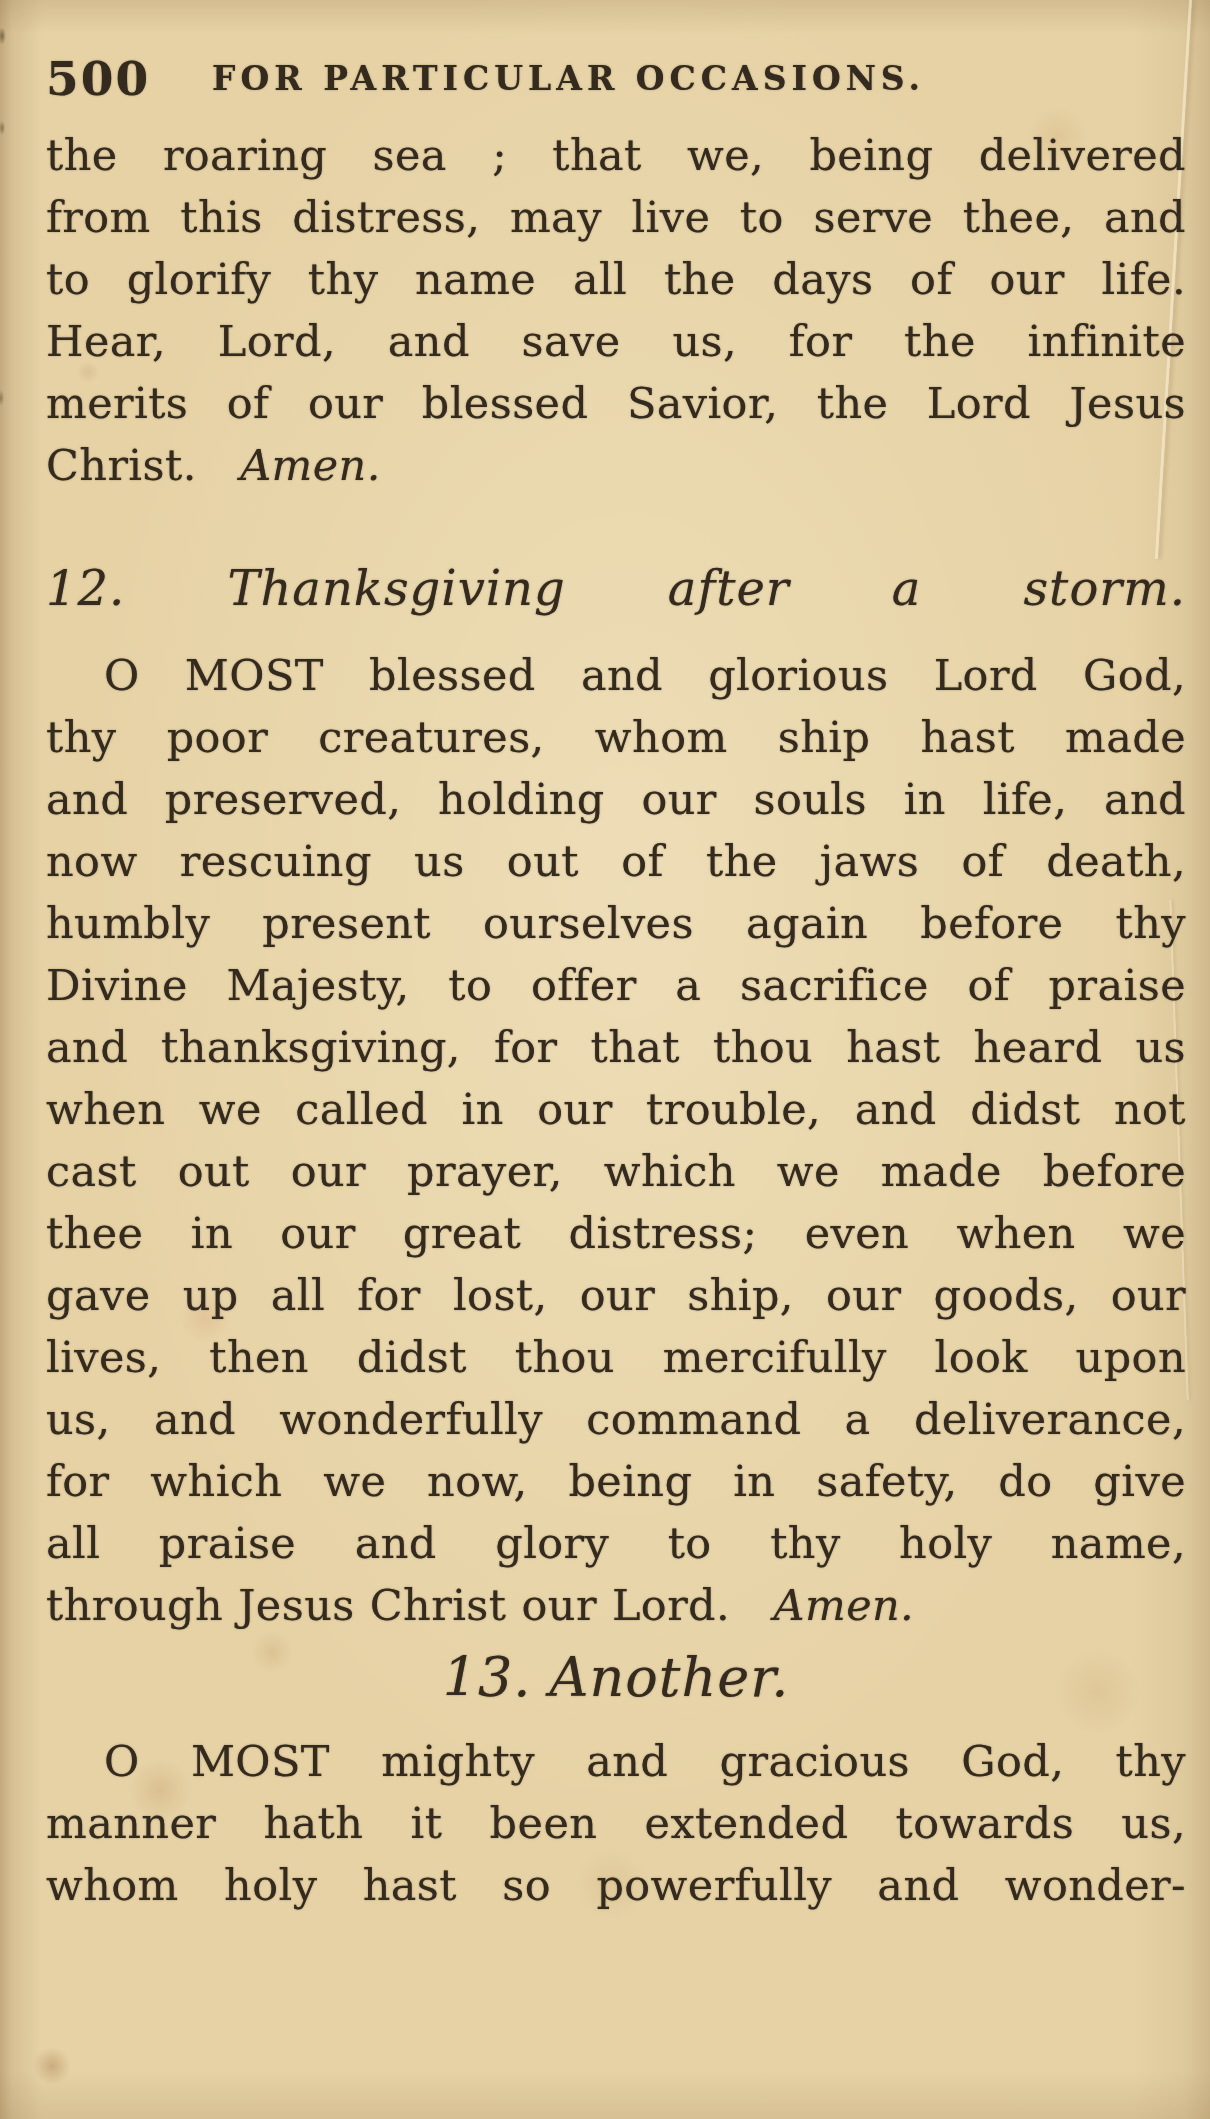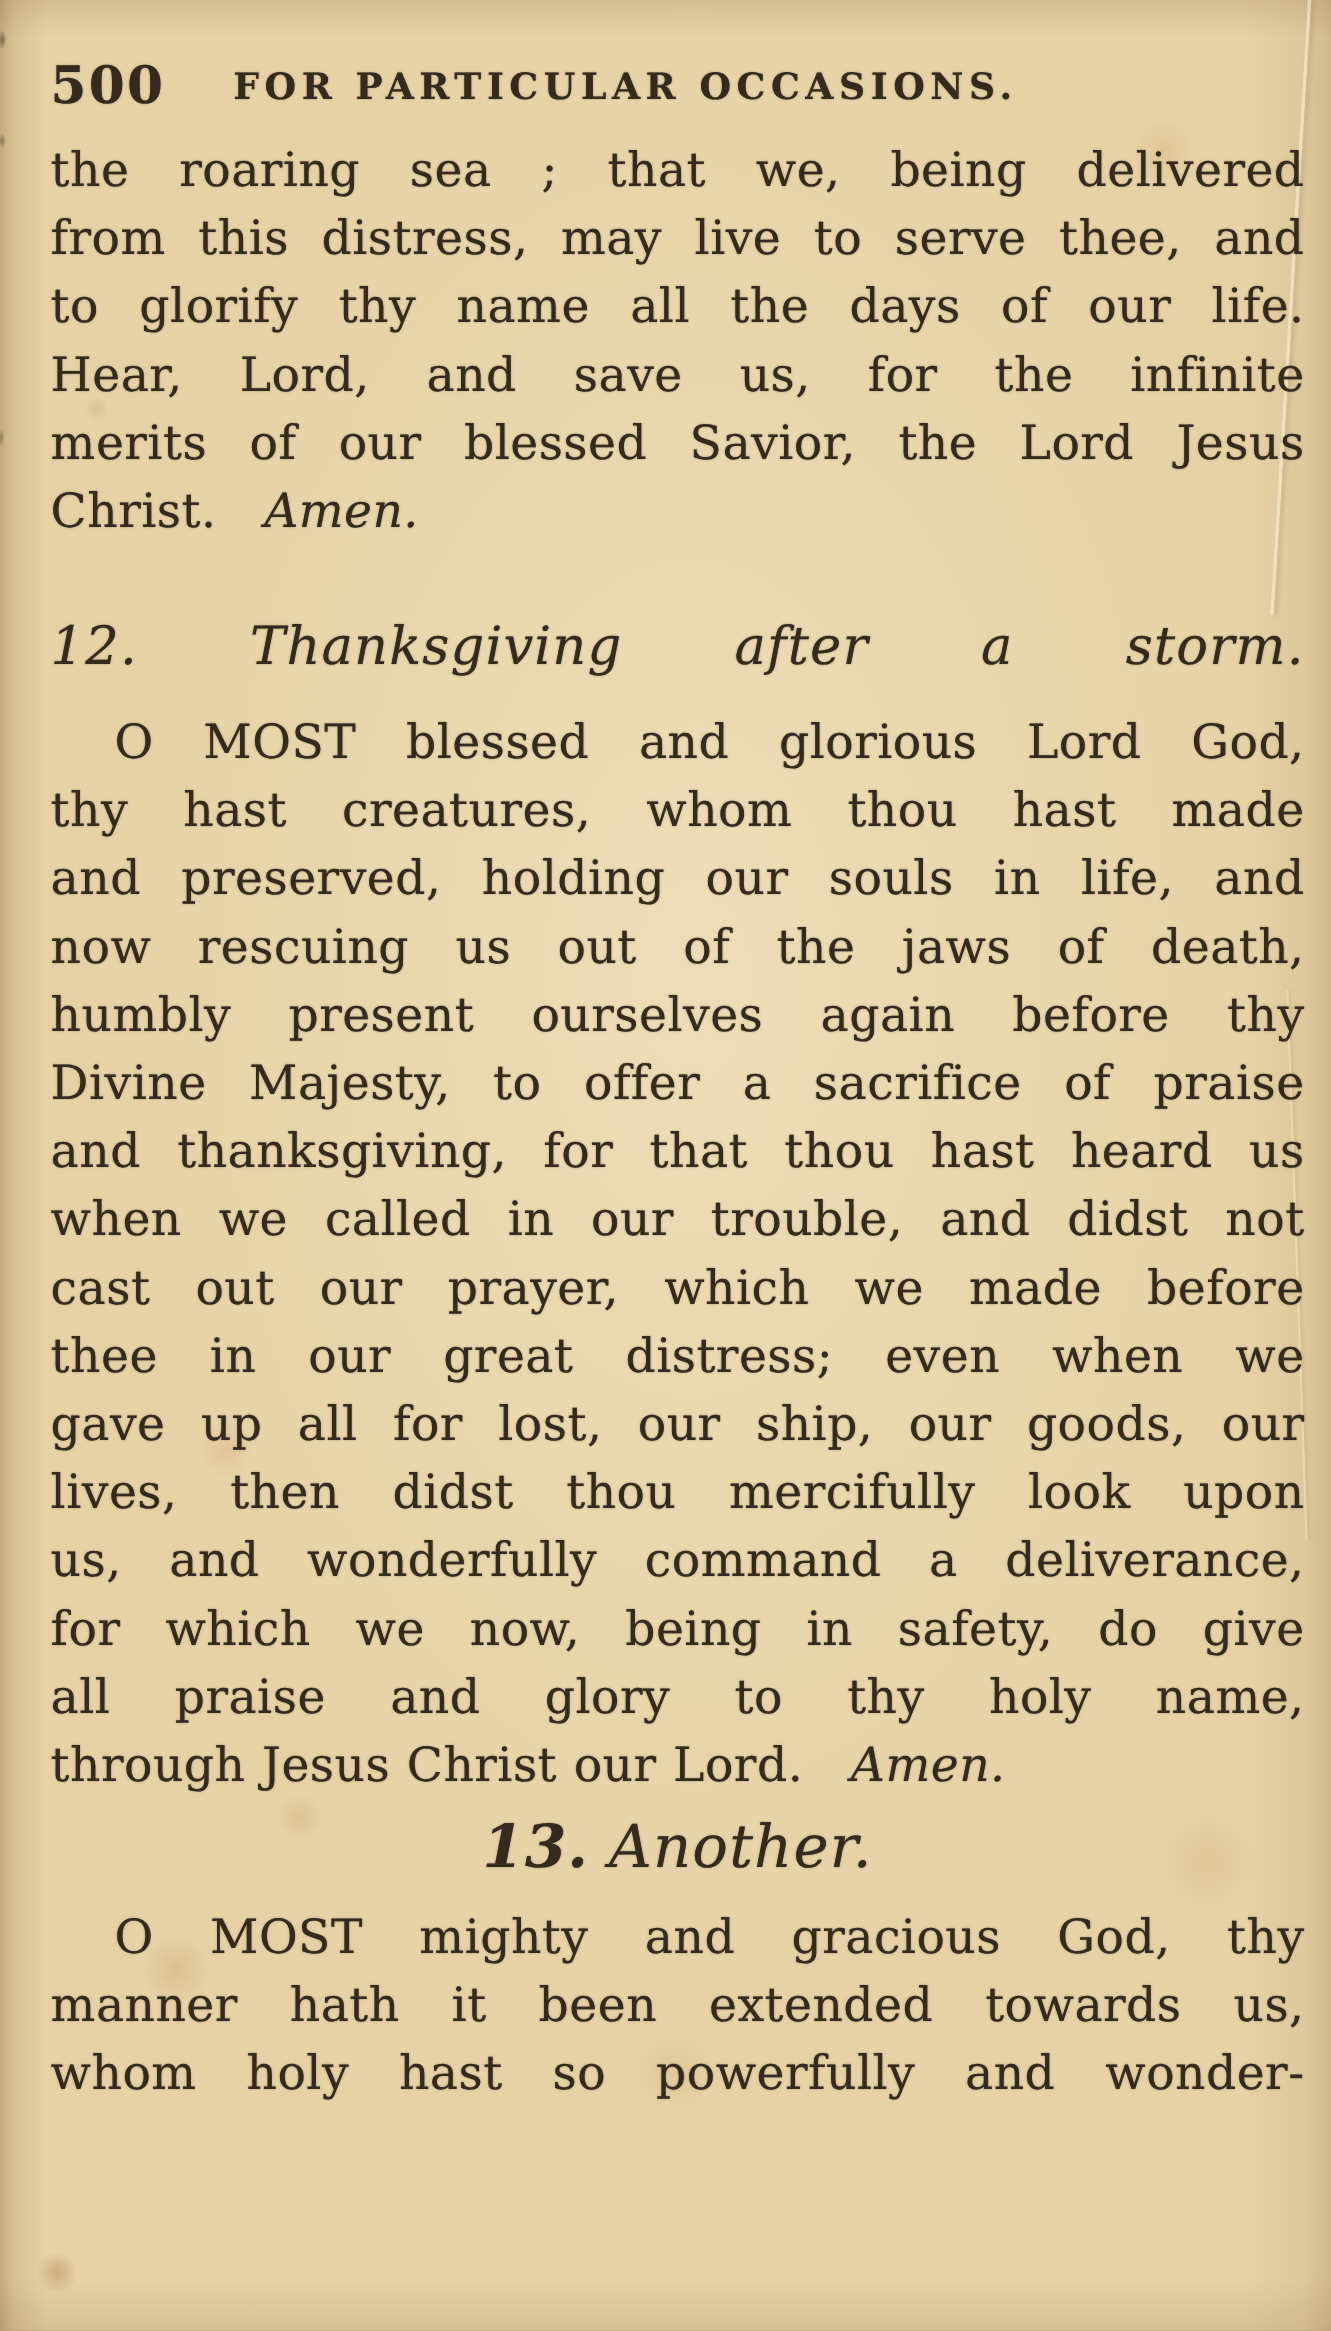--- a/index.html
+++ b/index.html
@@ -81,21 +81,21 @@
     letter-spacing:1px;
   }
   .para.p2{margin-top:8px;}
   .heading13{
     margin-top:0;
     font-style:italic;
     font-size:54px;line-height:84px;height:84px;
     text-align:center;
     letter-spacing:1px;
   }
-  .heading13 .num{margin-right:18px;font-weight:bold;}
+  .heading13 .num{margin-right:18px;}
   .heading12 .num{font-style:italic;}
   .para.p3{margin-top:10px;}
   i{font-style:italic;}
 </style>
 </head>
 <body>
 
 <div class="page">
   <div class="stains"></div>
   <div class="crease-top"></div>
@@ -114,21 +114,21 @@
         <div class="line"><span>to glorify thy name all the days of our life.</span></div>
         <div class="line"><span>Hear, Lord, and save us, for the infinite</span></div>
         <div class="line"><span>merits of our blessed Savior, the Lord Jesus</span></div>
         <div class="line lastline"><span>Christ. </span><i>Amen.</i></div>
       </div>
 
     <div class="heading12"><span class="num">12.</span> <span class="ttl">Thanksgiving after a storm.</span></div>
 
     <div class="para p2">
         <div class="line indent"><span>O MOST blessed and glorious Lord God,</span></div>
-        <div class="line"><span>thy hast creatures, whom thou hast made</span></div>
+        <div class="line"><span>thy poor creatures, whom ship hast made</span></div>
         <div class="line"><span>and preserved, holding our souls in life, and</span></div>
         <div class="line"><span>now rescuing us out of the jaws of death,</span></div>
         <div class="line"><span>humbly present ourselves again before thy</span></div>
         <div class="line"><span>Divine Majesty, to offer a sacrifice of praise</span></div>
         <div class="line"><span>and thanksgiving, for that thou hast heard us</span></div>
         <div class="line"><span>when we called in our trouble, and didst not</span></div>
         <div class="line"><span>cast out our prayer, which we made before</span></div>
         <div class="line"><span>thee in our great distress; even when we</span></div>
         <div class="line"><span>gave up all for lost, our ship, our goods, our</span></div>
         <div class="line"><span>lives, then didst thou mercifully look upon</span></div>

